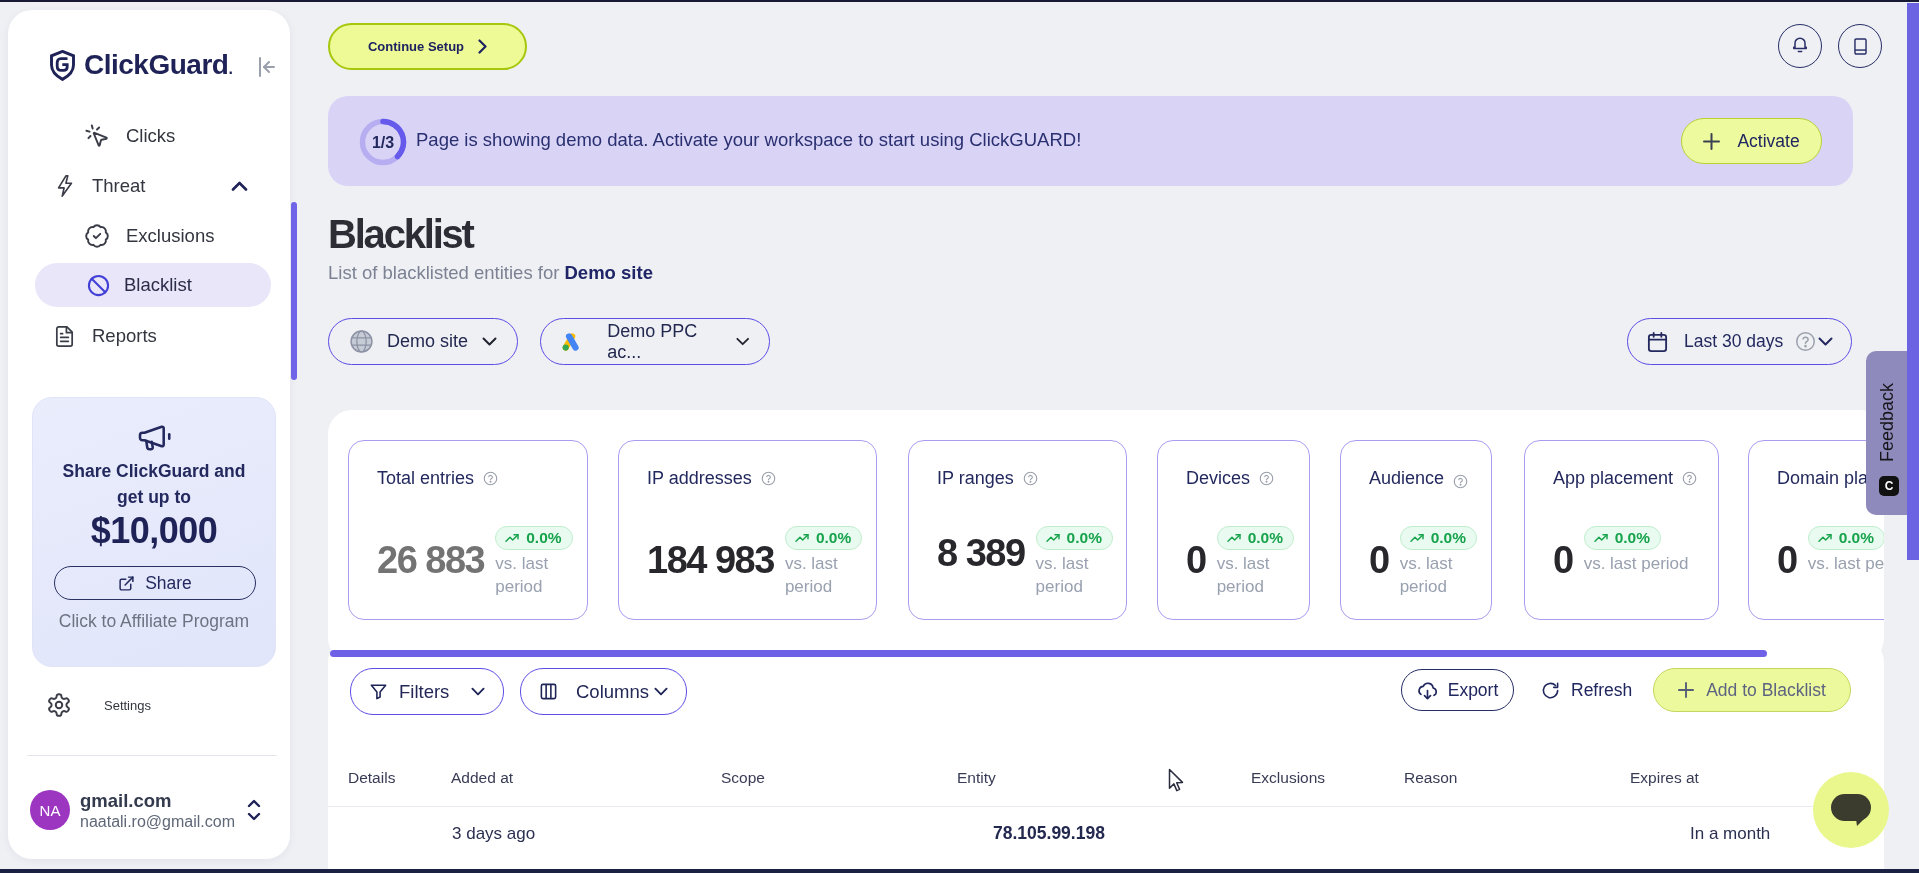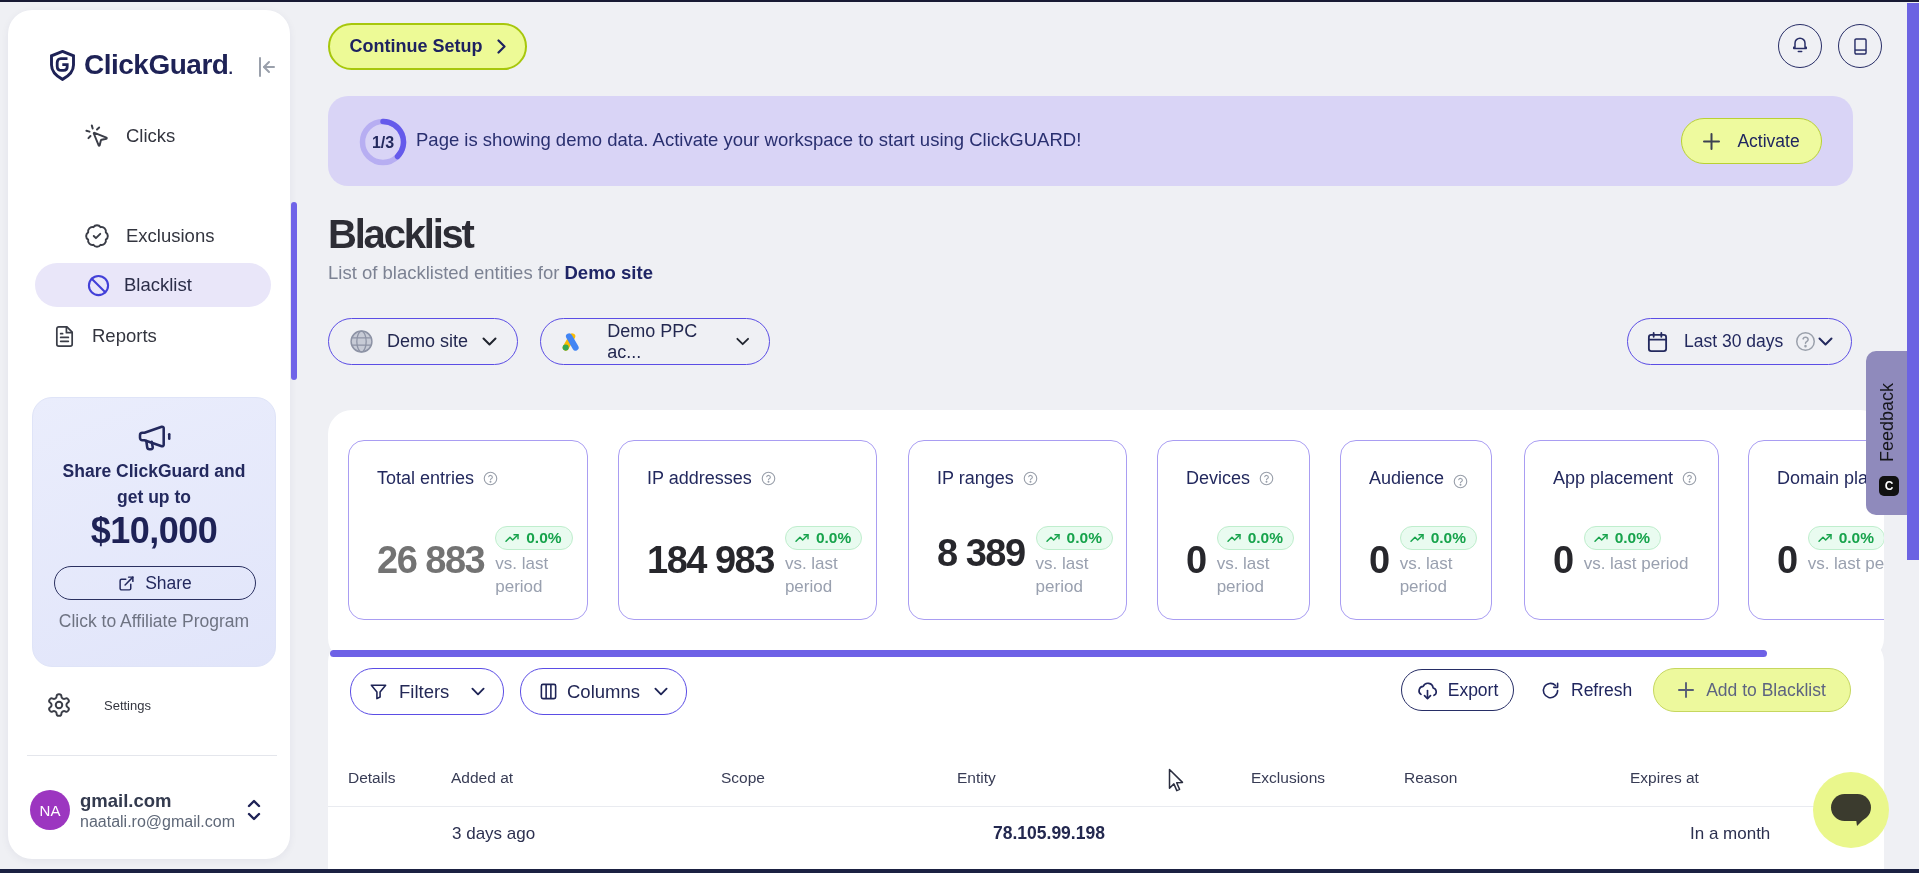--- a/index.html
+++ b/index.html
@@ -37,20 +37,29 @@
     <svg width="26" height="26" viewBox="0 0 24 24" fill="none" stroke="#3a3d47" stroke-width="1.8" stroke-linecap="round" stroke-linejoin="round">
         <path d="M14 4.1 12 6"></path>
         <path d="m5.1 8-2.9-.8"></path>
         <path d="m6 12-1.9 2"></path>
         <path d="M7.2 2.2 8 5.1"></path>
         <path d="M9.037 9.69a.498.498 0 0 1 .653-.653l11 4.5a.5.5 0 0 1-.074.949l-4.349 1.041a1 1 0 0 0-.74.739l-1.04 4.35a.5.5 0 0 1-.95.074z"></path>
       </svg>
     <span style="margin-left:16px;font-size:18.5px;color:#33353f;">Clicks</span>
   </div>
 
+  <div class="abs flex" style="left:46px;top:154px;height:44px;width:194px;">
+    <svg width="22" height="26" viewBox="0 0 24 26" fill="none" stroke="#3a3d47" stroke-width="1.8" stroke-linecap="round" stroke-linejoin="round">
+        <path d="M13 2 L5 15 h6 l-2 9 10-14 h-6 l2-8z"></path>
+      </svg>
+    <span style="margin-left:16px;font-size:18.5px;color:#33353f;">Threat</span>
+    <svg style="margin-left:auto;" width="17" height="10" viewBox="0 0 17 10" fill="none" stroke="#1e2256" stroke-width="2.6" stroke-linecap="round" stroke-linejoin="round">
+        <path d="M2 8.5 L8.5 2 L15 8.5"></path>
+      </svg>
+  </div>
 
   <div class="abs flex" style="left:76px;top:204px;height:44px;">
     <svg width="26" height="26" viewBox="0 0 24 24" fill="none" stroke="#3a3d47" stroke-width="1.8" stroke-linecap="round" stroke-linejoin="round">
         <path d="M3.85 8.62a4 4 0 0 1 4.78-4.77 4 4 0 0 1 6.74 0 4 4 0 0 1 4.78 4.78 4 4 0 0 1 0 6.74 4 4 0 0 1-4.77 4.78 4 4 0 0 1-6.75 0 4 4 0 0 1-4.78-4.77 4 4 0 0 1 0-6.76Z"></path>
         <path d="M9 12l2 2 4-4"></path>
       </svg>
     <span style="margin-left:16px;font-size:18.5px;color:#33353f;">Exclusions</span>
   </div>
 
   <div class="abs" style="left:27px;top:253px;width:236px;height:44px;background:#e9e6f9;border-radius:22px;"></div>
@@ -107,21 +116,21 @@
   <div class="abs" style="left:22px;top:780px;width:40px;height:40px;border-radius:50%;background:#9c36c0;color:#fff;font-size:15px;display:flex;align-items:center;justify-content:center;">NA</div>
   <div class="abs" style="left:72px;top:780px;font-size:18.5px;font-weight:700;color:#333a4e;">gmail.com</div>
   <div class="abs" style="left:72px;top:803px;font-size:16px;color:#5f6878;">naatali.ro@gmail.com</div>
   <svg class="abs" style="left:238px;top:789px;" width="16" height="22" viewBox="0 0 16 22" fill="none" stroke="#1e2256" stroke-width="2.4" stroke-linecap="round" stroke-linejoin="round">
       <path d="M3 7l5-5 5 5"></path>
       <path d="M3 15l5 5 5-5"></path>
     </svg>
 </div>
 
 <div class="abs flex" style="left:328px;top:23px;width:199px;height:47px;background:#edfa96;border:2px solid #a7c70c;border-radius:24px;justify-content:center;gap:14px;">
-  <span style="font-size:18px;font-weight:600;color:#1e2260;">Continue Setup</span>
+  <span style="font-size:13px;font-weight:600;color:#1e2260;">Continue Setup</span>
   <svg width="9" height="15" viewBox="0 0 9 15" fill="none" stroke="#1e2260" stroke-width="2.2" stroke-linecap="round" stroke-linejoin="round">
       <path d="M1.5 1.5l6 6-6 6"></path>
     </svg>
 </div>
 
 <div class="abs flex" style="left:1778px;top:24px;width:44px;height:44px;border:1.5px solid #282e67;border-radius:50%;justify-content:center;">
   <svg width="20" height="21" viewBox="0 0 24 24" fill="none" stroke="#282e67" stroke-width="1.8" stroke-linecap="round" stroke-linejoin="round">
       <path d="M6 8a6 6 0 0 1 12 0v5h1.5v1.5h-15V13H6z"></path>
       <path d="M10 18h4"></path>
     </svg>
@@ -368,21 +377,21 @@
     <svg style="margin-left:auto;" width="14" height="9" viewBox="0 0 15 9" fill="none" stroke="#1e2456" stroke-width="2" stroke-linecap="round" stroke-linejoin="round">
         <path d="M1.5 1.5l6 6 6-6"></path>
       </svg>
   </div>
 
   <div style="position:absolute;left:192px;top:30px;width:167px;height:47px;border:1.5px solid #5b4de5;border-radius:23px;display:flex;align-items:center;padding:0 18px;">
     <svg width="19" height="19" viewBox="0 0 24 24" fill="none" stroke="#1e2456" stroke-width="2" stroke-linejoin="round">
         <rect x="3" y="3" width="18" height="18" rx="2"></rect>
         <path d="M9 3v18M15 3v18"></path>
       </svg>
-    <span style="margin-left:9px;font-size:18.5px;color:#232856;">Columns</span>
+    <span style="margin-left:18px;font-size:18.5px;color:#232856;">Columns</span>
     <svg style="margin-left:auto;" width="14" height="9" viewBox="0 0 15 9" fill="none" stroke="#1e2456" stroke-width="2" stroke-linecap="round" stroke-linejoin="round">
         <path d="M1.5 1.5l6 6 6-6"></path>
       </svg>
   </div>
 
   <div style="position:absolute;left:1073px;top:31px;width:113px;height:42px;border:1.5px solid #272e66;border-radius:21px;display:flex;align-items:center;justify-content:center;gap:10px;">
     <svg width="21" height="19" viewBox="0 0 24 22" fill="none" stroke="#20265e" stroke-width="1.9" stroke-linecap="round" stroke-linejoin="round">
         <path d="M4.5 15.5A5 5 0 0 1 7 6.3a6 6 0 0 1 11.5 1.8 4.5 4.5 0 0 1 1 8.5"></path>
         <path d="M12 11v9"></path>
         <path d="M8.5 17l3.5 3.5L15.5 17"></path>

